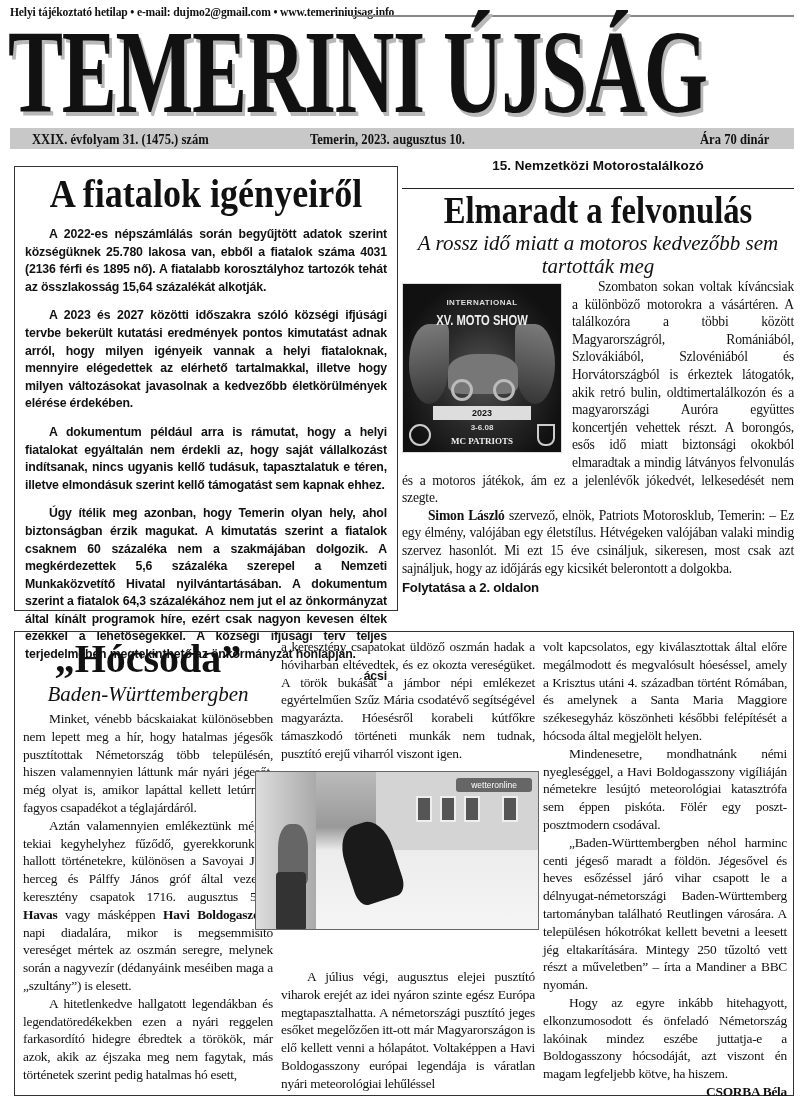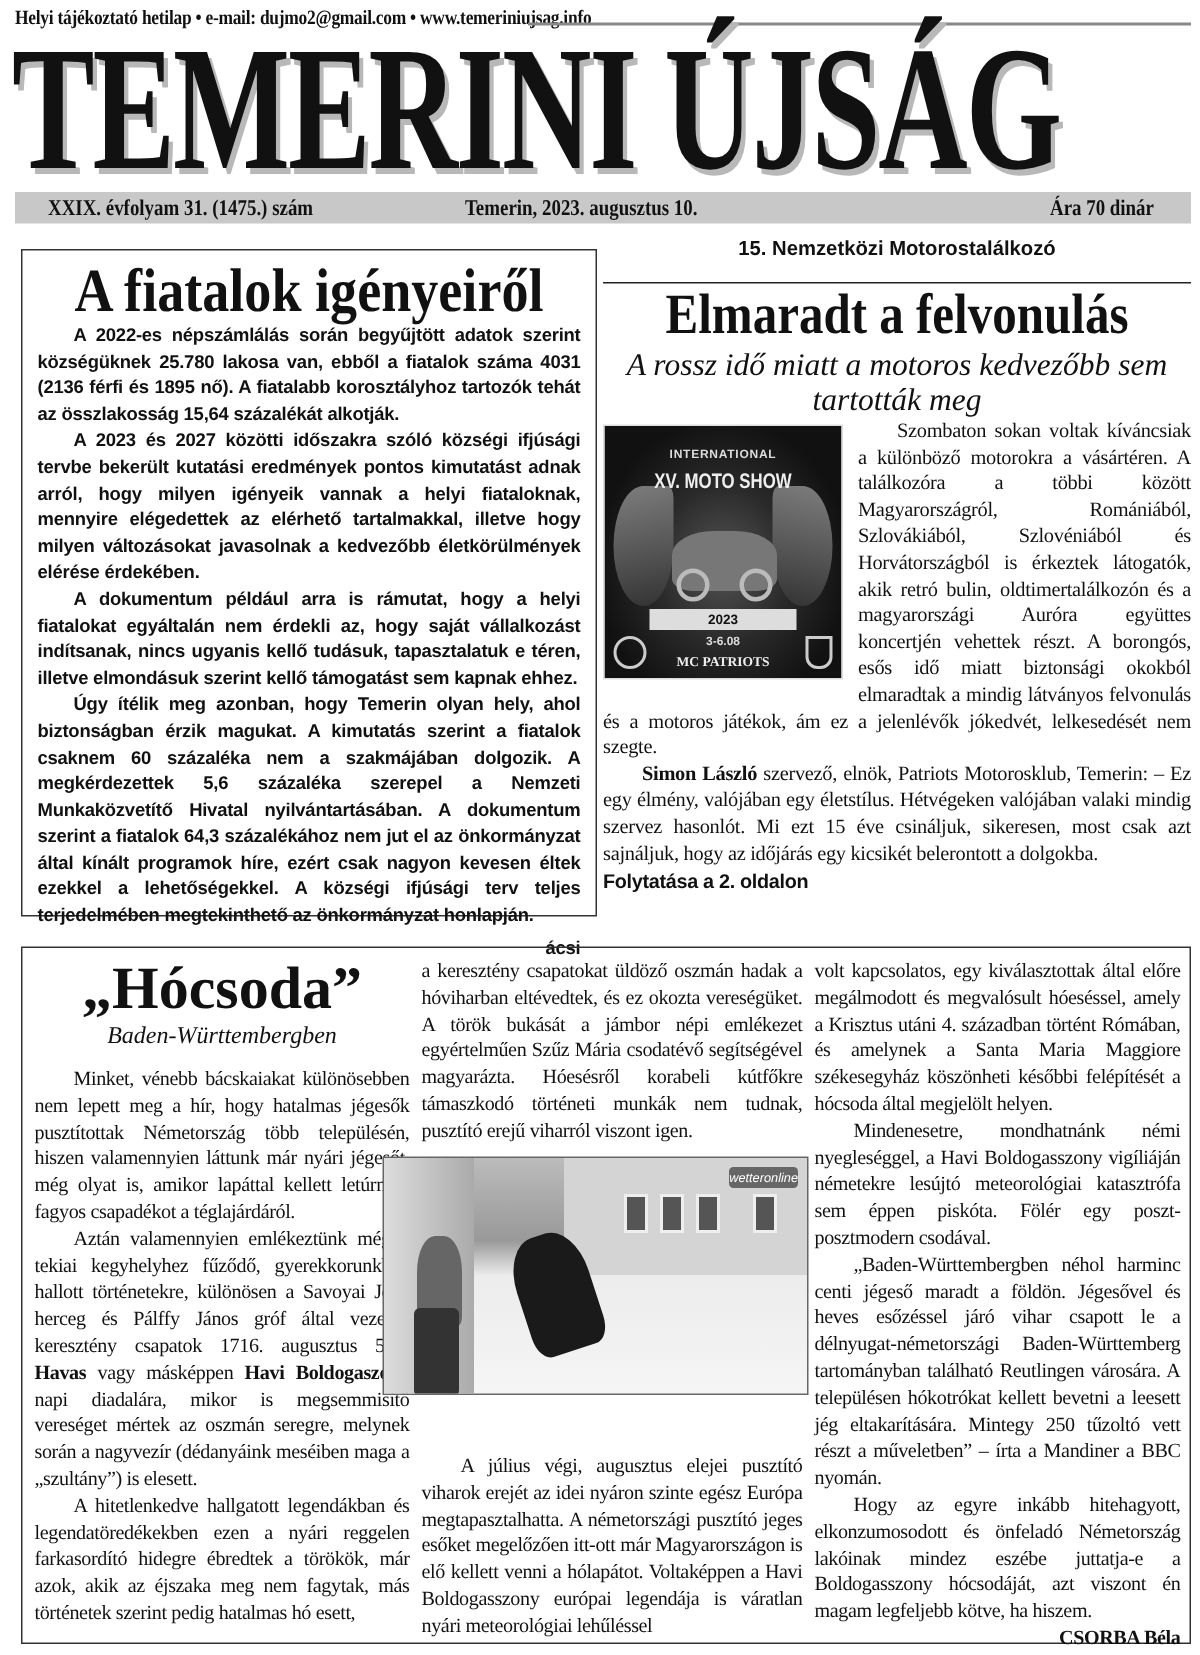--- a/index.html
+++ b/index.html
@@ -10,21 +10,21 @@
   .masthead-rule { position: absolute; left: 352px; right: 6px; top: 15px; height: 2px; background: #888; }
   .masthead-title { position: absolute; left: 8px; top: 14px; font-family: "Liberation Serif", serif; font-weight: bold; font-size: 118px; line-height: 1; letter-spacing: -2px; color: #111; transform: scaleX(0.7); transform-origin: left top; white-space: nowrap; text-shadow: 4px 4px 0 #b8b8b8; }
   .masthead-bar { position: absolute; left: 10px; right: 6px; top: 128px; height: 21px; background: #c8c8c8; }
   .bar-text { position: absolute; top: 131px; font-weight: bold; font-size: 15px; transform: scaleX(0.84); transform-origin: left top; white-space: nowrap; }
 
   .box { position: absolute; border: 1.5px solid #333; }
   .headline { font-family: "Liberation Serif", serif; font-weight: bold; text-align: center; white-space: nowrap; }
 
   .art1 { left: 14px; top: 166px; width: 384px; height: 445px; padding: 4px 10px 0 10px; }
   .art1 h1 { font-size: 41px; line-height: 44px; transform: scaleX(0.88); }
-  .art1 p { font-family: "Liberation Sans", sans-serif; font-weight: bold; font-size: 12.3px; line-height: 17.6px; text-align: justify; text-indent: 24px; letter-spacing: -0.15px; }
+  .art1 p { font-family: "Liberation Sans", sans-serif; font-weight: bold; font-size: 12.3px; line-height: 17.6px; text-align: justify; text-indent: 24px; letter-spacing: -0.15px; margin-top: 11px; }
   .art1 .sig { text-align: right; margin-top: 4px; text-indent: 0; }
 
   .art2 { position: absolute; left: 402px; top: 158px; width: 392px; }
   .kicker { font-family: "Liberation Sans", sans-serif; font-weight: bold; font-size: 13.5px; text-align: center; border-bottom: 1.5px solid #222; padding-bottom: 15px; }
   .art2 h1 { font-size: 38px; line-height: 44px; transform: scaleX(0.86); margin-top: -1px; }
   .art2 h2 { font-family: "Liberation Serif", serif; font-style: italic; font-weight: normal; font-size: 21px; line-height: 23px; text-align: center; }
   .moto-img { float: left; width: 160px; height: 170px; margin: 5px 10px 4px 0; background: radial-gradient(ellipse at 50% 55%, #555 0%, #2a2a2a 40%, #111 75%); position: relative; overflow: hidden; border: 1px solid #ddd; }
   .moto-img .t1 { position: absolute; left: 0; right: 0; top: 14px; text-align: center; color: #ddd; font-family: "Liberation Sans", sans-serif; font-weight: bold; font-size: 8px; letter-spacing: 0.5px; }
   .moto-img .t2 { position: absolute; left: 0; right: 0; top: 28px; text-align: center; color: #eee; font-family: "Liberation Sans", sans-serif; font-weight: bold; font-size: 14px; transform: scaleX(0.8); }
   .moto-img .wing-l { position: absolute; left: 6px; top: 40px; width: 40px; height: 80px; border-radius: 50% 10% 50% 50%; background: linear-gradient(160deg, #999, #333); opacity: .8; }
@@ -38,29 +38,29 @@
   .moto-img .seal-l { position: absolute; left: 6px; top: 140px; width: 22px; height: 22px; border-radius: 50%; border: 2px solid #ccc; }
   .moto-img .seal-r { position: absolute; right: 6px; top: 140px; width: 18px; height: 22px; border: 2px solid #ccc; border-radius: 0 0 8px 8px; }
   .art2 p { font-family: "Liberation Serif", serif; font-size: 13.6px; line-height: 17.6px; text-align: justify; text-indent: 26px; letter-spacing: -0.2px; }
   .art2 .cont { font-family: "Liberation Sans", sans-serif; font-weight: bold; font-size: 13.2px; text-indent: 0; margin-top: 2px; }
 
   .art3 { left: 14px; top: 631px; width: 780px; height: 465px; }
   .art3 .col { position: absolute; font-family: "Liberation Serif", serif; font-size: 13.4px; line-height: 17.8px; text-align: justify; letter-spacing: -0.25px; }
   .art3 .col p { text-indent: 26px; }
   .art3 .col p.noind { text-indent: 0; }
   .art3 h1 { position: absolute; left: 8px; width: 250px; top: 4px; font-size: 40px; line-height: 46px; }
-  .art3 h2 { position: absolute; left: 8px; width: 250px; top: 50px; font-family: "Liberation Serif", serif; font-style: italic; font-weight: normal; font-size: 16px; text-align: center; }
+  .art3 h2 { position: absolute; left: 8px; width: 250px; top: 50px; font-family: "Liberation Serif", serif; font-style: italic; font-weight: normal; font-size: 21px; text-align: center; }
   .hail-img { position: absolute; left: 240px; top: 139px; width: 284px; height: 159px; background: linear-gradient(180deg, #bbb 0%, #999 35%, #ececec 50%, #f5f5f5 100%); border: 1px solid #666; overflow: hidden; }
   .hail-img .bldg { position: absolute; left: 120px; top: 0; width: 164px; height: 78px; background: #d4d4d4; }
   .hail-img .win { position: absolute; top: 24px; width: 16px; height: 26px; background: #555; border: 2px solid #eee; }
   .hail-img .arch { position: absolute; left: 0; top: 0; width: 60px; height: 159px; background: linear-gradient(90deg, #ddd, #aaa); }
   .hail-img .person1 { position: absolute; left: 22px; top: 52px; width: 30px; height: 60px; background: #666; border-radius: 40% 40% 10% 10%; }
   .hail-img .person2 { position: absolute; left: 90px; top: 50px; width: 50px; height: 80px; background: #1a1a1a; border-radius: 40% 40% 20% 20%; transform: rotate(-18deg); }
   .hail-img .bin { position: absolute; left: 20px; top: 100px; width: 30px; height: 59px; background: #333; border-radius: 4px; }
-  .hail-img .logo { position: absolute; right: 6px; top: 6px; background: #666; color: #fff; font-family: "Liberation Sans", sans-serif; font-size: 8.5px; padding: 2px 0; border-radius: 3px; font-style: italic; }
+  .hail-img .logo { position: absolute; right: 6px; top: 6px; background: #666; color: #fff; font-family: "Liberation Sans", sans-serif; font-size: 8.5px; padding: 2px 15px; border-radius: 3px; }
   .caption { position: absolute; left: 240px; top: 302px; width: 284px; font-family: "Liberation Sans", sans-serif; font-weight: bold; font-size: 12.3px; line-height: 15px; text-align: justify; }
   .byline { font-weight: bold; text-align: right; text-indent: 0 !important; }
 </style>
 </head>
 <body>
 
 <div class="masthead-top">Helyi tájékoztató hetilap • e-mail: dujmo2@gmail.com • www.temeriniujsag.info</div>
 <div class="masthead-rule"></div>
 <div class="masthead-title">TEMERINI ÚJSÁG</div>
 <div class="masthead-bar"></div>

